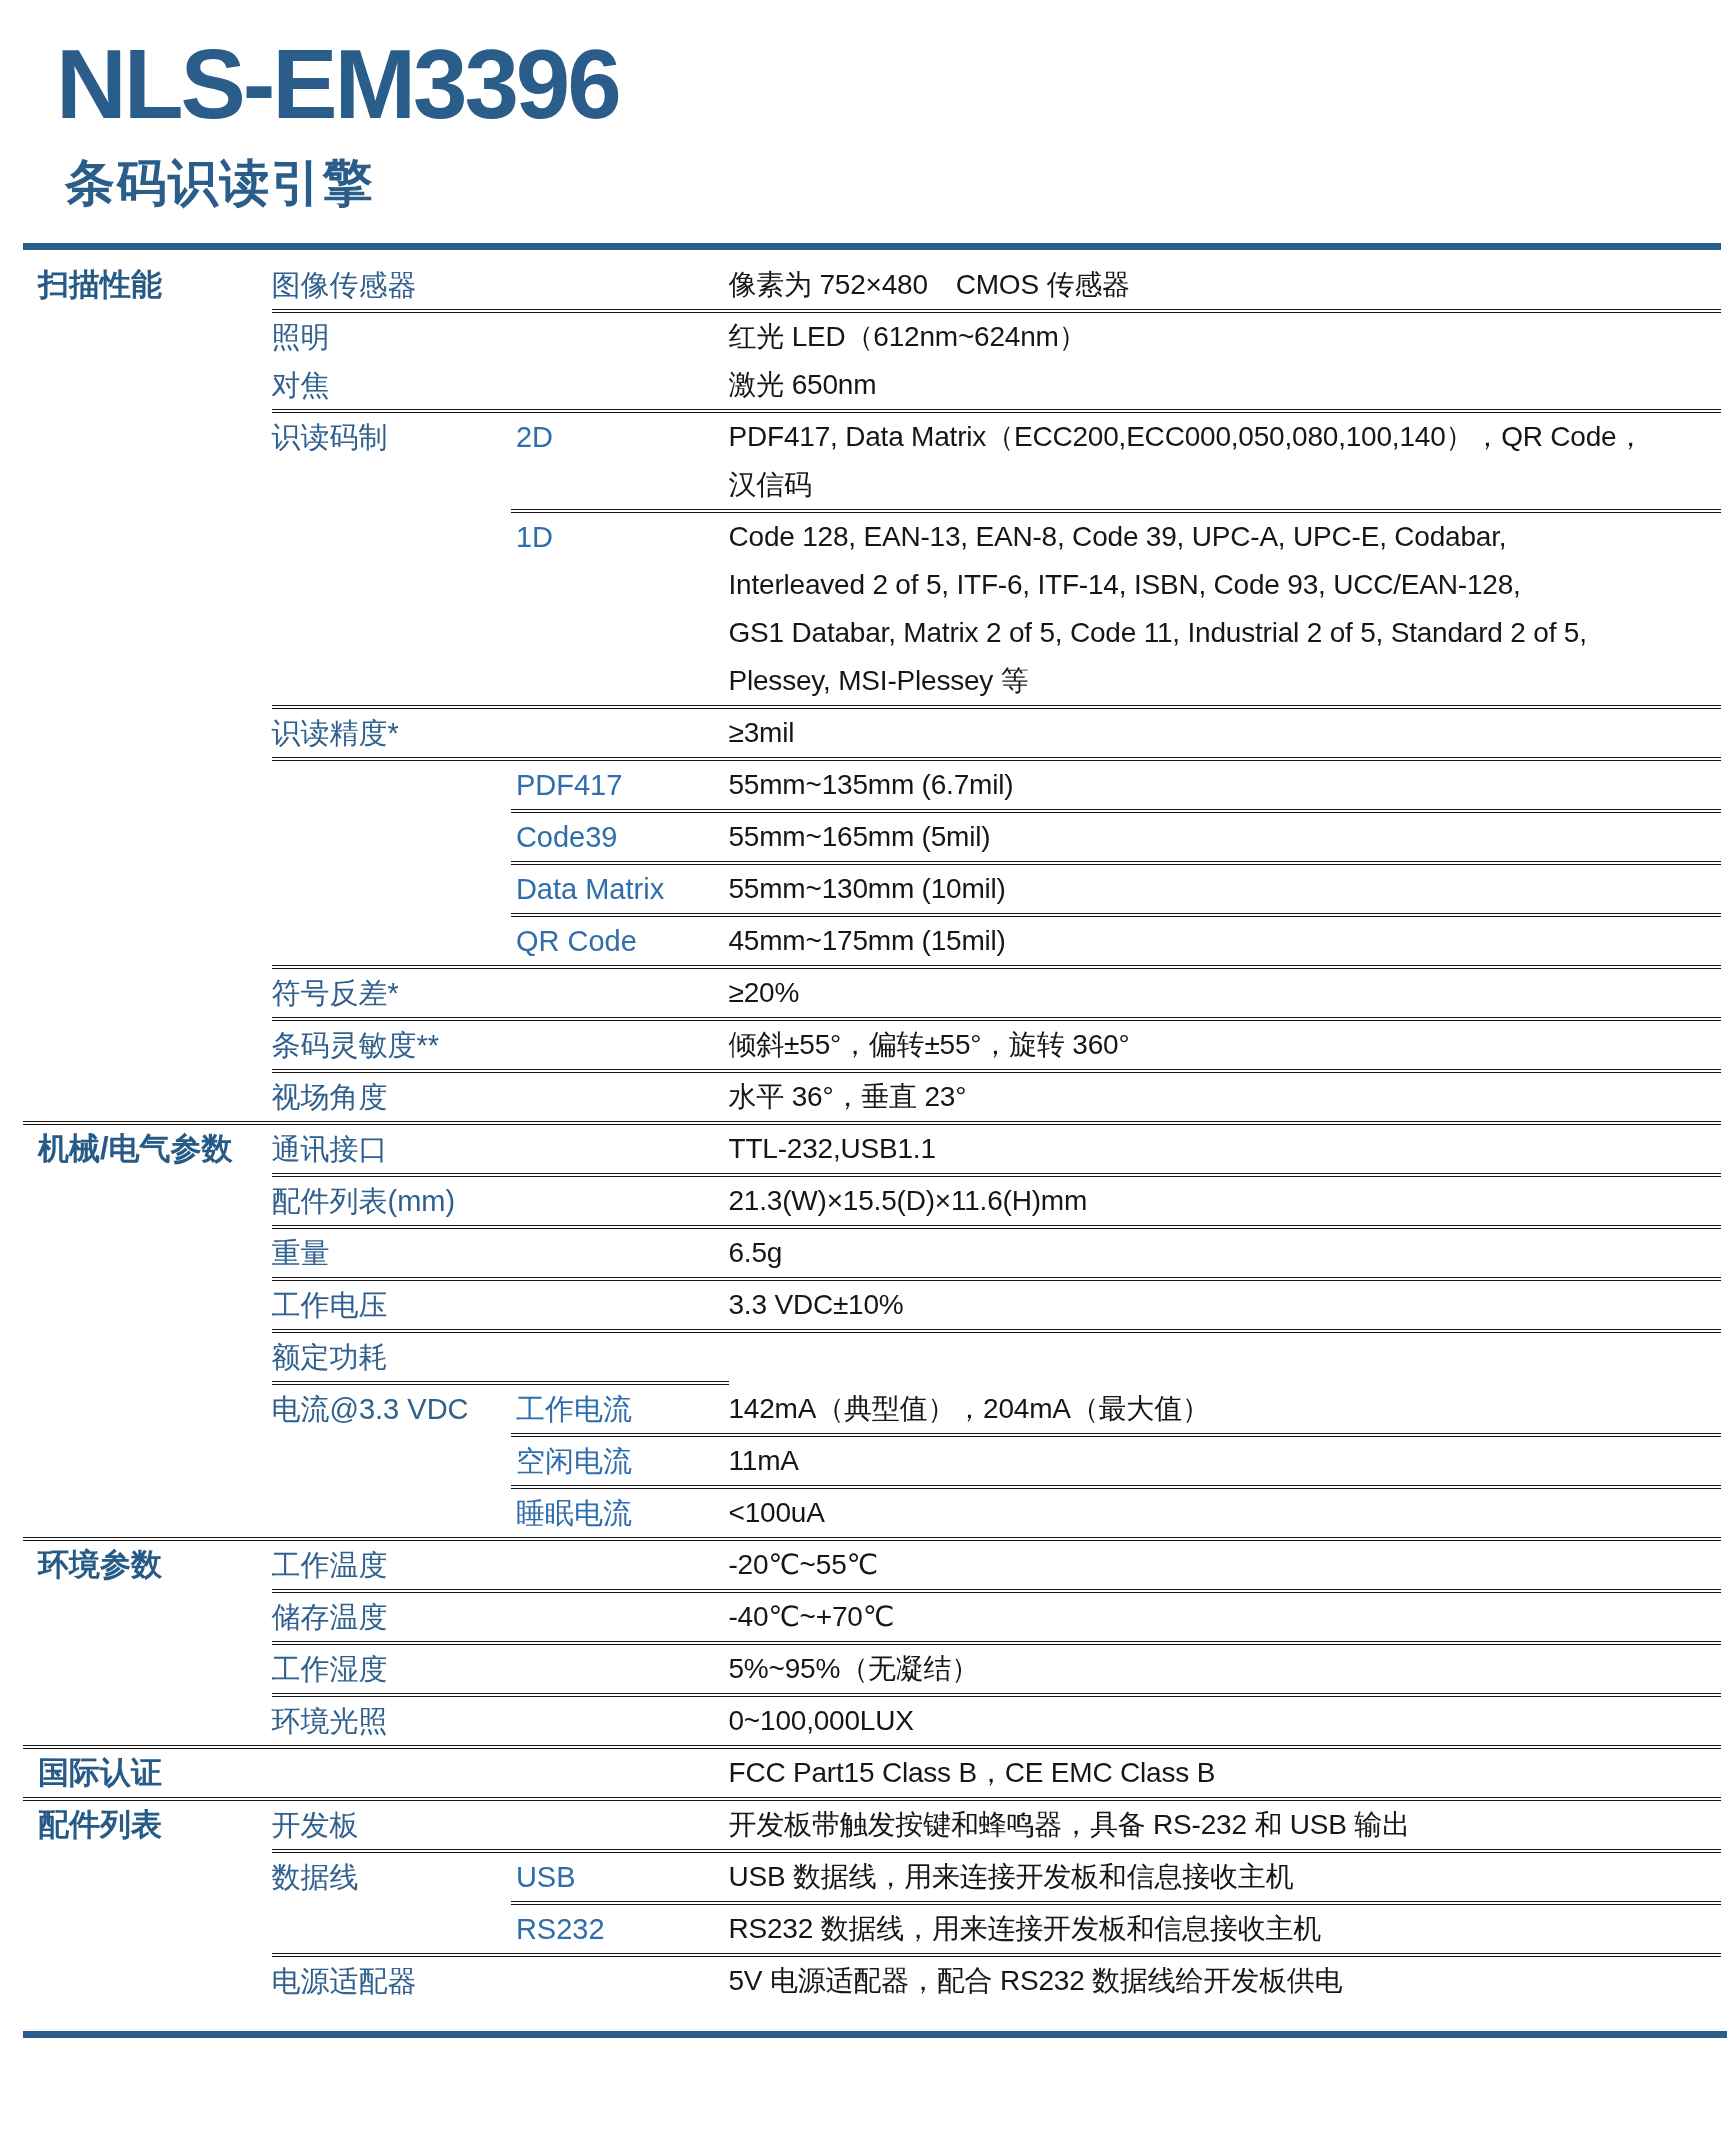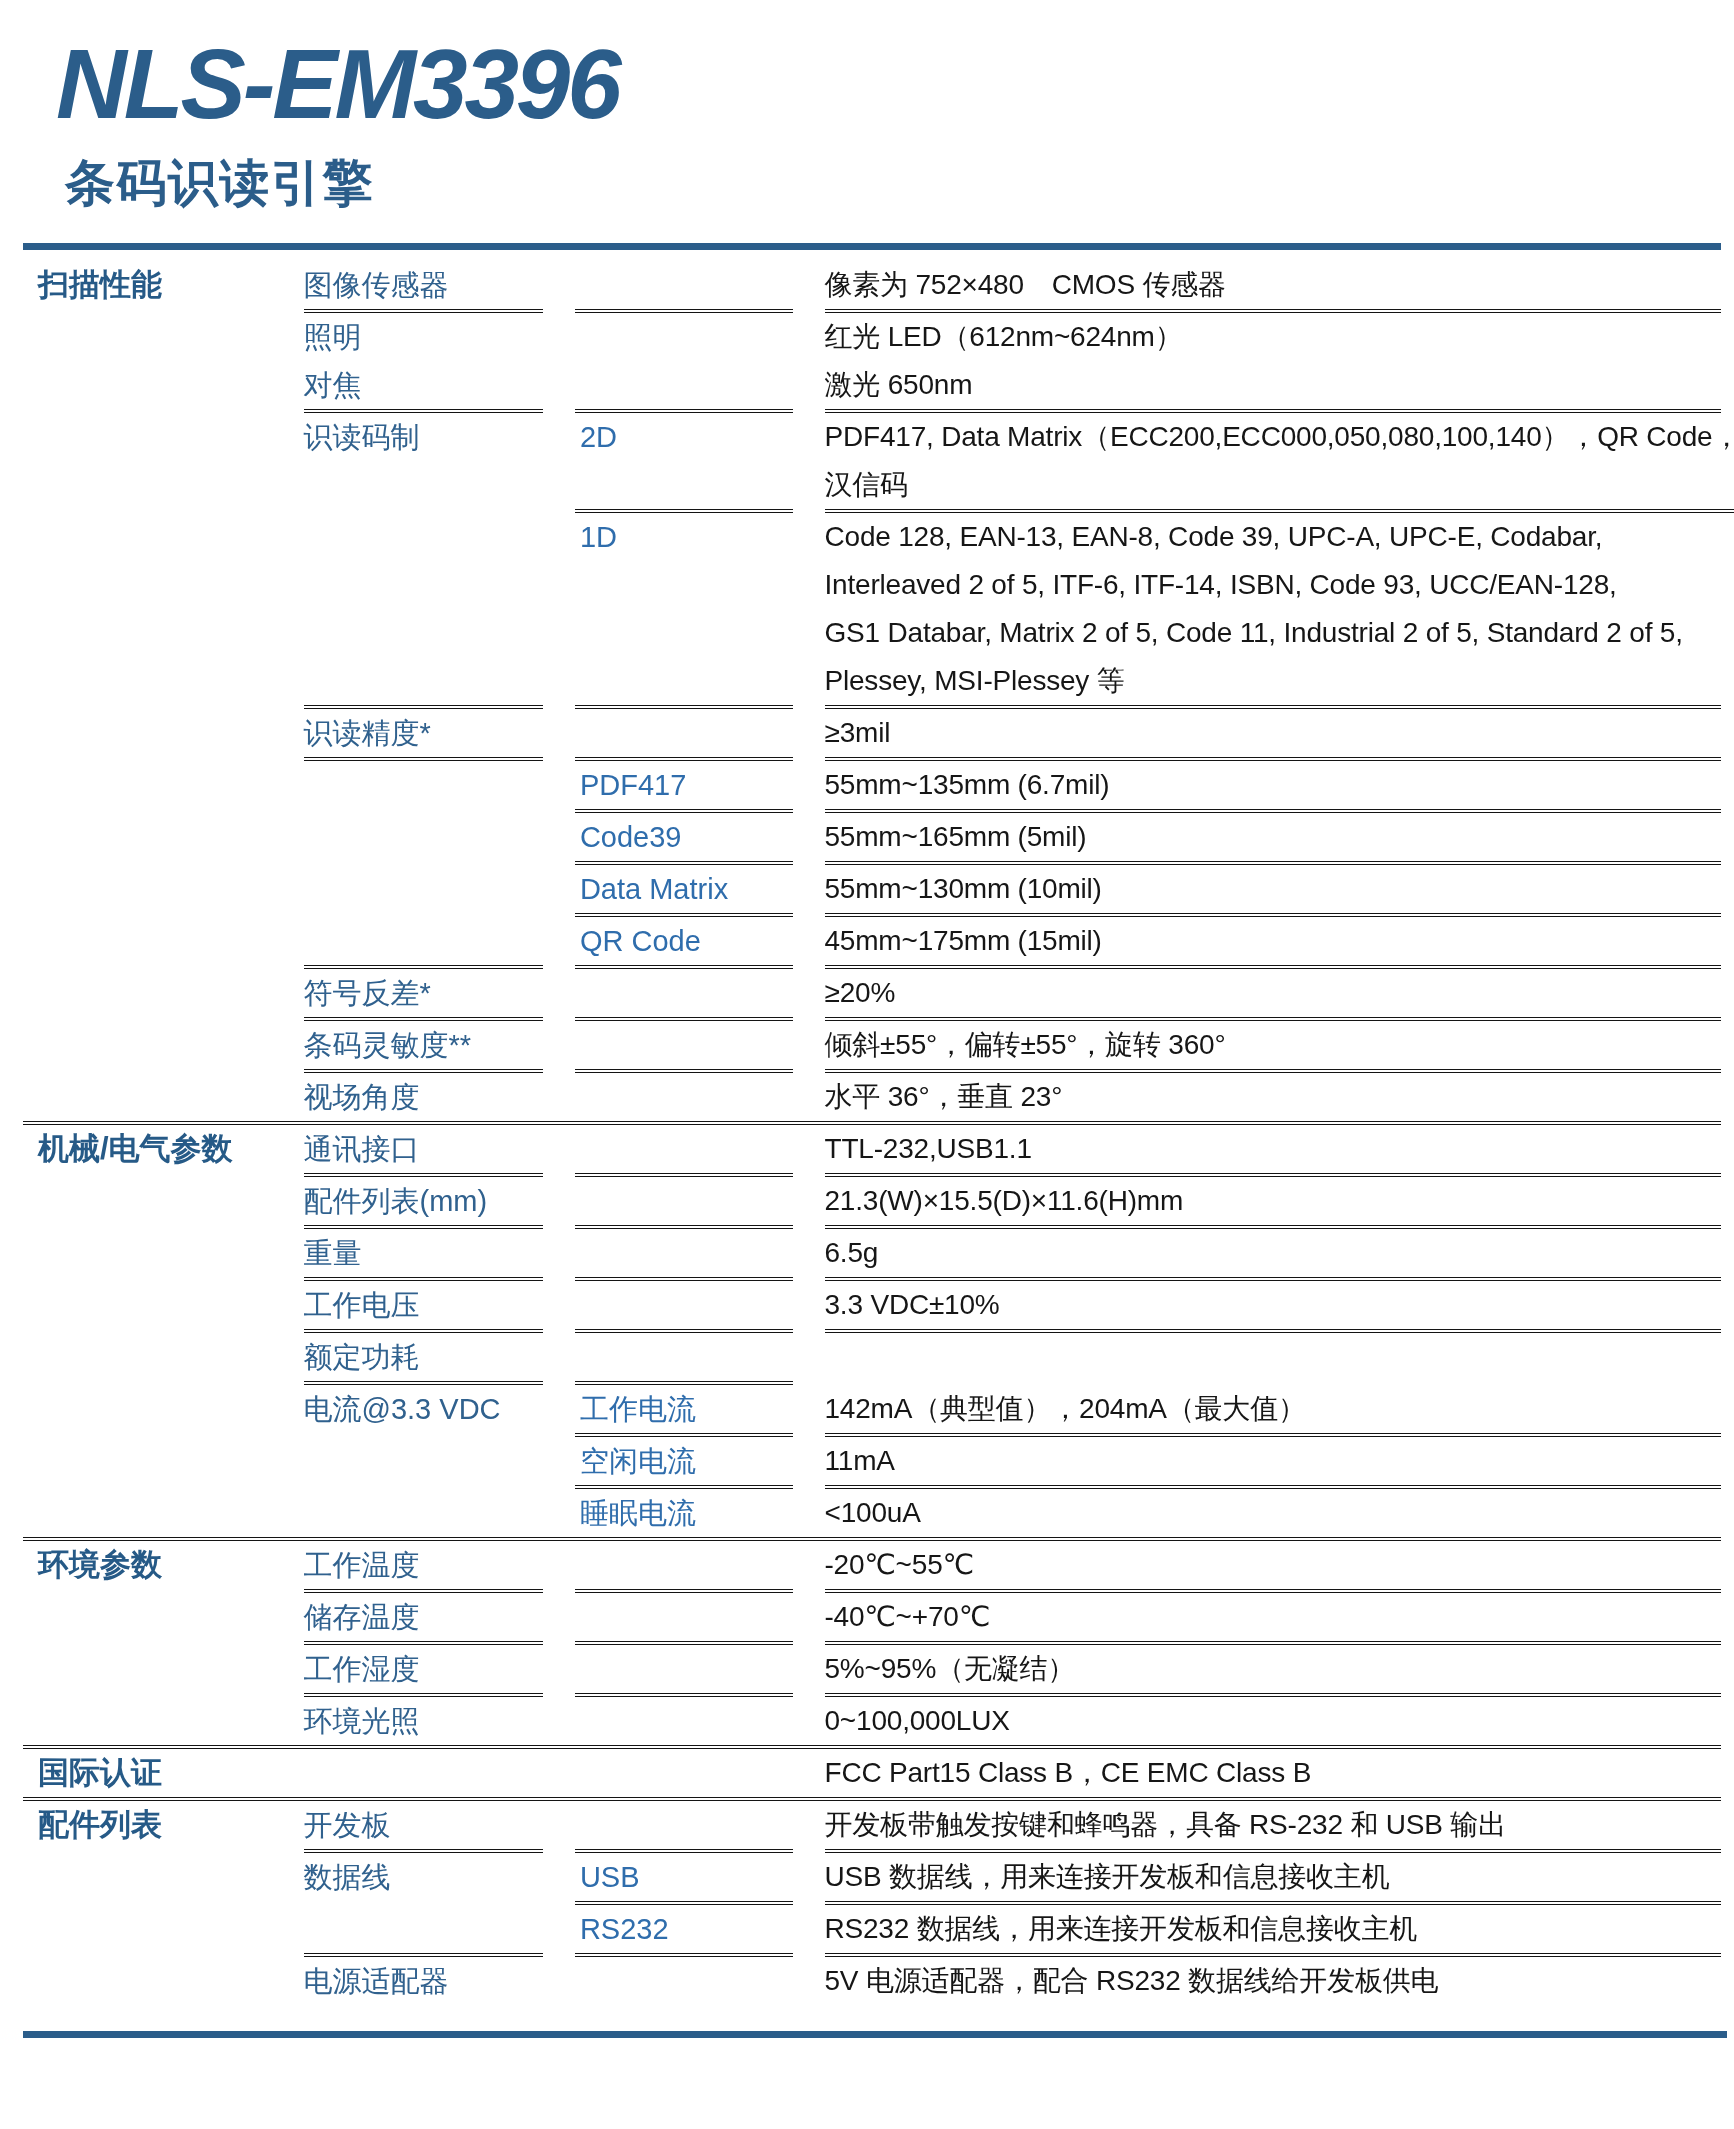--- a/index.html
+++ b/index.html
@@ -2,39 +2,39 @@
 <html style="--accent: #2b5d8a; --category-color: #265a87; --param-color: #30618e; --sub-color: #2f6dac; --value-color: #161616; --divider-color: #141414;font-size:12.4px"><head>
 <meta charset="utf-8">
 <style>
   html,body{margin:0;padding:0;}
   body{
     width:1735px;height:2129px;background:#ffffff;overflow:hidden;position:relative;
     font-family:"Liberation Sans","DejaVu Sans",sans-serif;
   }
   .title{
     margin:28px 0 0 56px;
-    font-size:98px;line-height:1.15;font-style:italic;font-weight:bold;
+    font-size:98px;line-height:1.15;font-weight:bold;
     letter-spacing:-3.1px;color:var(--accent,#2b5d8a);
   }
   .subtitle{
     margin:14px 0 16px 65px;
     font-size:50px;line-height:1.15;font-weight:bold;letter-spacing:1.5px;
     color:var(--accent,#2b5d8a);
   }
   .rule-top{
     margin:31px 0 0 22.5px;width:1698px;height:7px;
     background:var(--accent,#2b5d8a);
   }
   .rule-bottom{
     margin:26px 0 0 22.5px;width:1704px;height:7px;
     background:var(--accent,#2b5d8a);
   }
   .spec{margin-left:22.5px;width:1698px;font-size:29px;}
   .section{width:100%;}
-  .row{display:grid;grid-template-columns:249px 239px 218px 1fr;gap:32px;}
+  .row{display:grid;grid-template-columns:249px 239px 218px 1fr;}
   .cell{line-height:48px;}
   .c1{padding-left:15.5px;font-weight:bold;font-size:31px;color:var(--category-color,#265a87);}
   .c2{color:var(--param-color,#30618e);}
   .c3{padding-left:5.4px;color:var(--sub-color,#2f6dac);}
   .c4{color:var(--value-color,#161616);font-size:28px;white-space:nowrap;letter-spacing:-0.2px;}
   .line{height:48px;line-height:48px;}
   
   .b-param .c2,.b-param .c3,.b-param .c4{border-bottom:4.6px double var(--divider-color,#141414);}
   .b-sub .c3,.b-sub .c4{border-bottom:4.6px double var(--divider-color,#141414);}
   .b-section{border-bottom:4.6px double var(--divider-color,#141414);}

